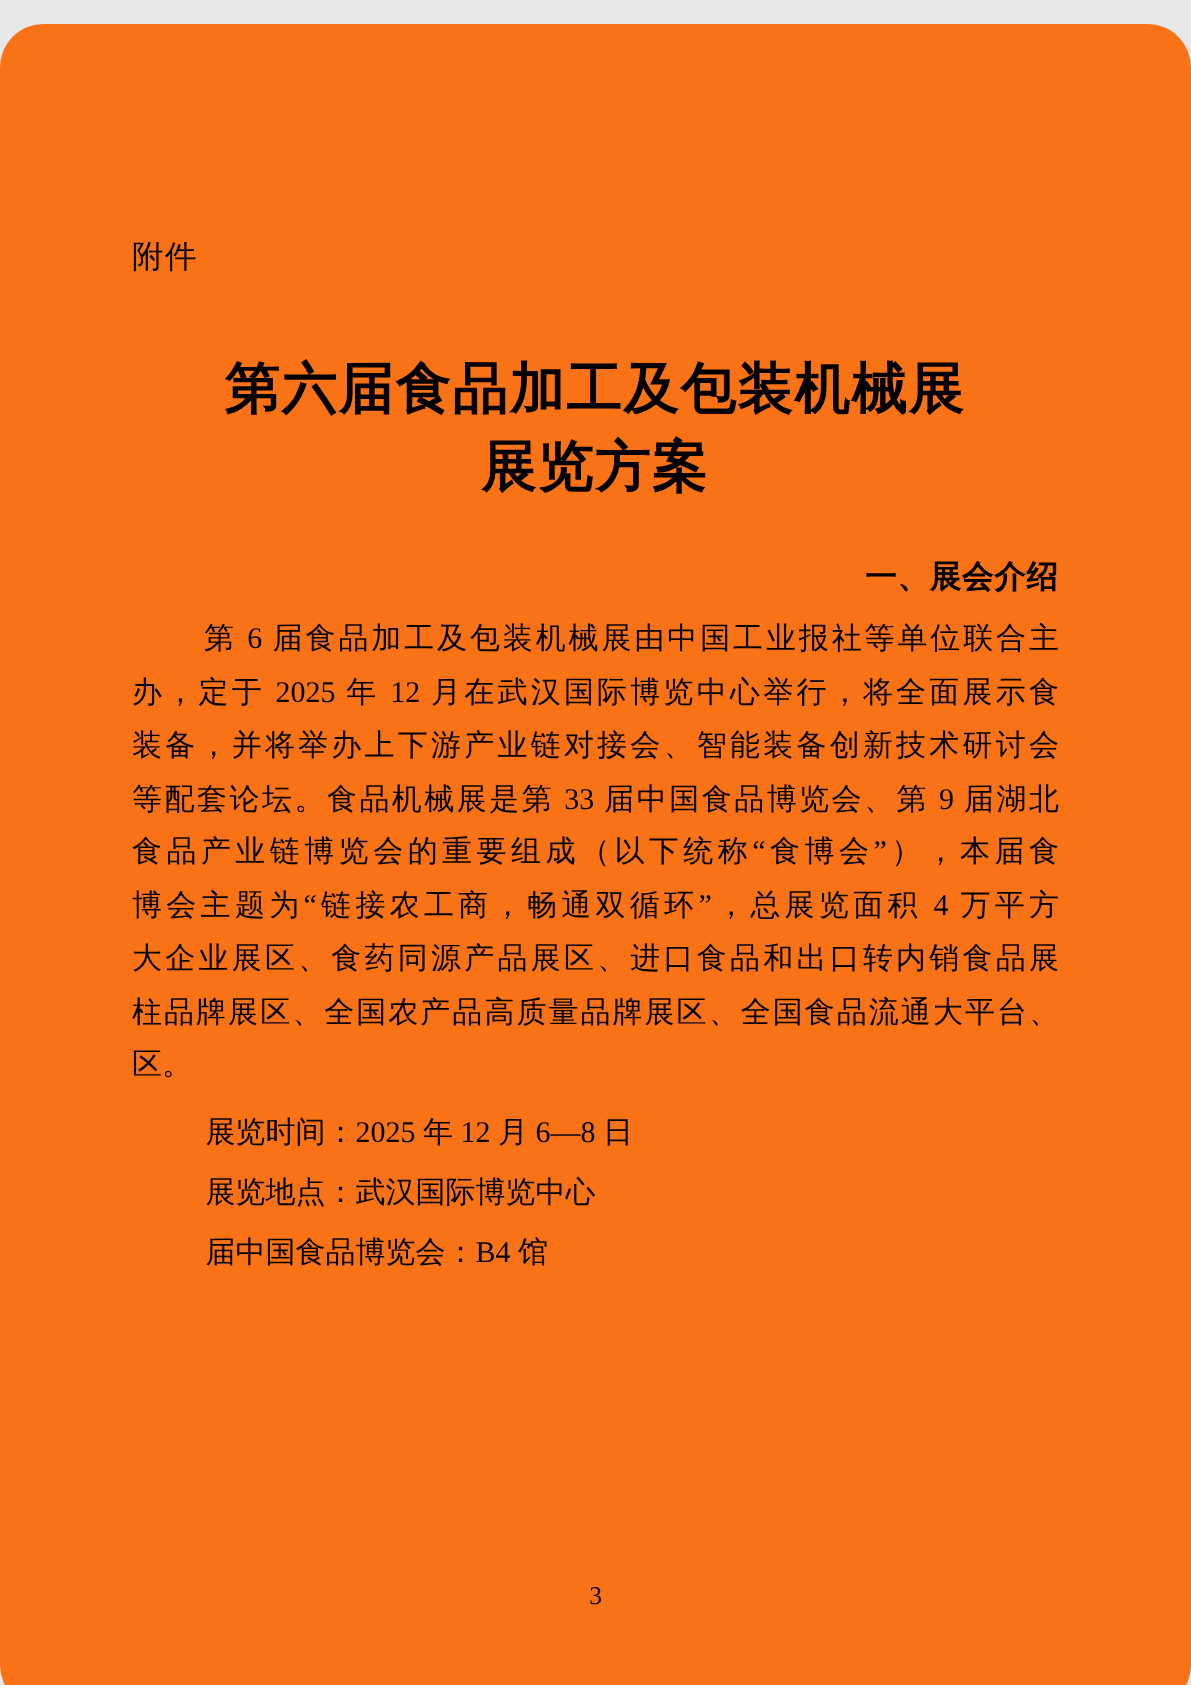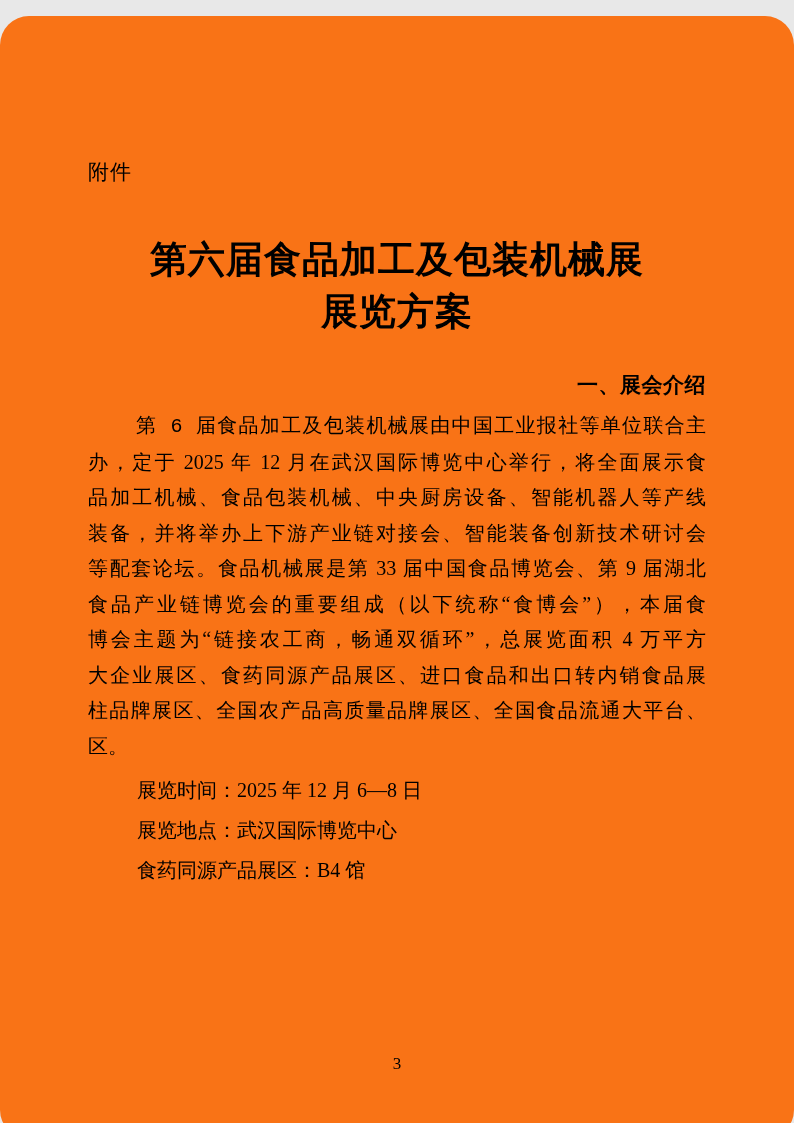--- a/index.html
+++ b/index.html
@@ -55,21 +55,20 @@
     font-family: "Liberation Serif", "DejaVu Serif", serif;
     font-size: 20px;
     line-height: 35.5px;
   }
   .para-line {
     text-align: justify;
     text-align-last: justify;
   }
   .para-line.first {
     text-indent: 48px;
-    font-family: Liberation Mono, monospace;
   }
   .para-line.last {
     text-align-last: left;
   }
   .info-block {
     margin-top: 6px;
     font-family: "Liberation Serif", "DejaVu Serif", serif;
     font-size: 20px;
     line-height: 40px;
   }
@@ -97,32 +96,31 @@
   <div class="title-block">
     <div>第六届食品加工及包装机械展</div>
     <div>展览方案</div>
   </div>
 
   <div class="section-heading heading-intro">一、展会介绍</div>
 
   <div class="paragraph">
     <div class="para-line first">第 6 届食品加工及包装机械展由中国工业报社等单位联合主</div>
     <div class="para-line">办，定于 2025 年 12 月在武汉国际博览中心举行，将全面展示食</div>
-    <div class="para-line">品加工机械、食品包装机械、中央厨房设备、智能机器人等产线</div>
     <div class="para-line">装备，并将举办上下游产业链对接会、智能装备创新技术研讨会</div>
     <div class="para-line">等配套论坛。食品机械展是第 33 届中国食品博览会、第 9 届湖北</div>
     <div class="para-line">食品产业链博览会的重要组成（以下统称“食博会”），本届食</div>
     <div class="para-line">博会主题为“链接农工商，畅通双循环”，总展览面积 4 万平方</div>
     <div class="para-line">大企业展区、食药同源产品展区、进口食品和出口转内销食品展</div>
     <div class="para-line">柱品牌展区、全国农产品高质量品牌展区、全国食品流通大平台、</div>
     <div class="para-line last">区。</div>
   </div>
 
 
   <div class="info-block">
     <div class="info-line">展览时间：2025 年 12 月 6—8 日</div>
     <div class="info-line">展览地点：武汉国际博览中心</div>
-    <div class="info-line">食药同源产品展区：B4 馆</div>
+    <div class="info-line">届中国食品博览会：B4 馆</div>
   </div>
 
   <div class="page-number">3</div>
 
 </div>
 
 </body></html>

